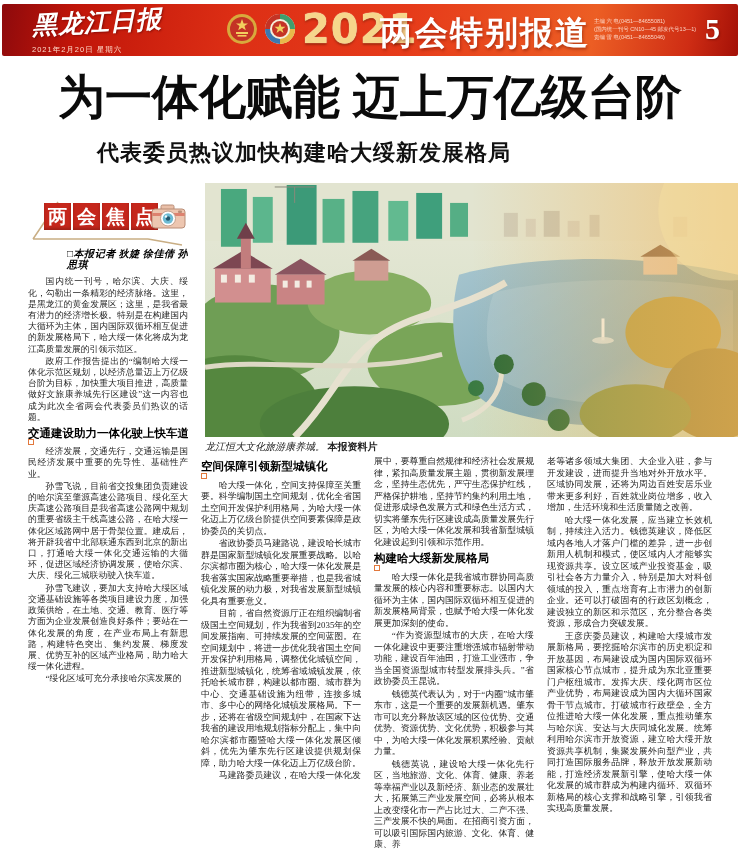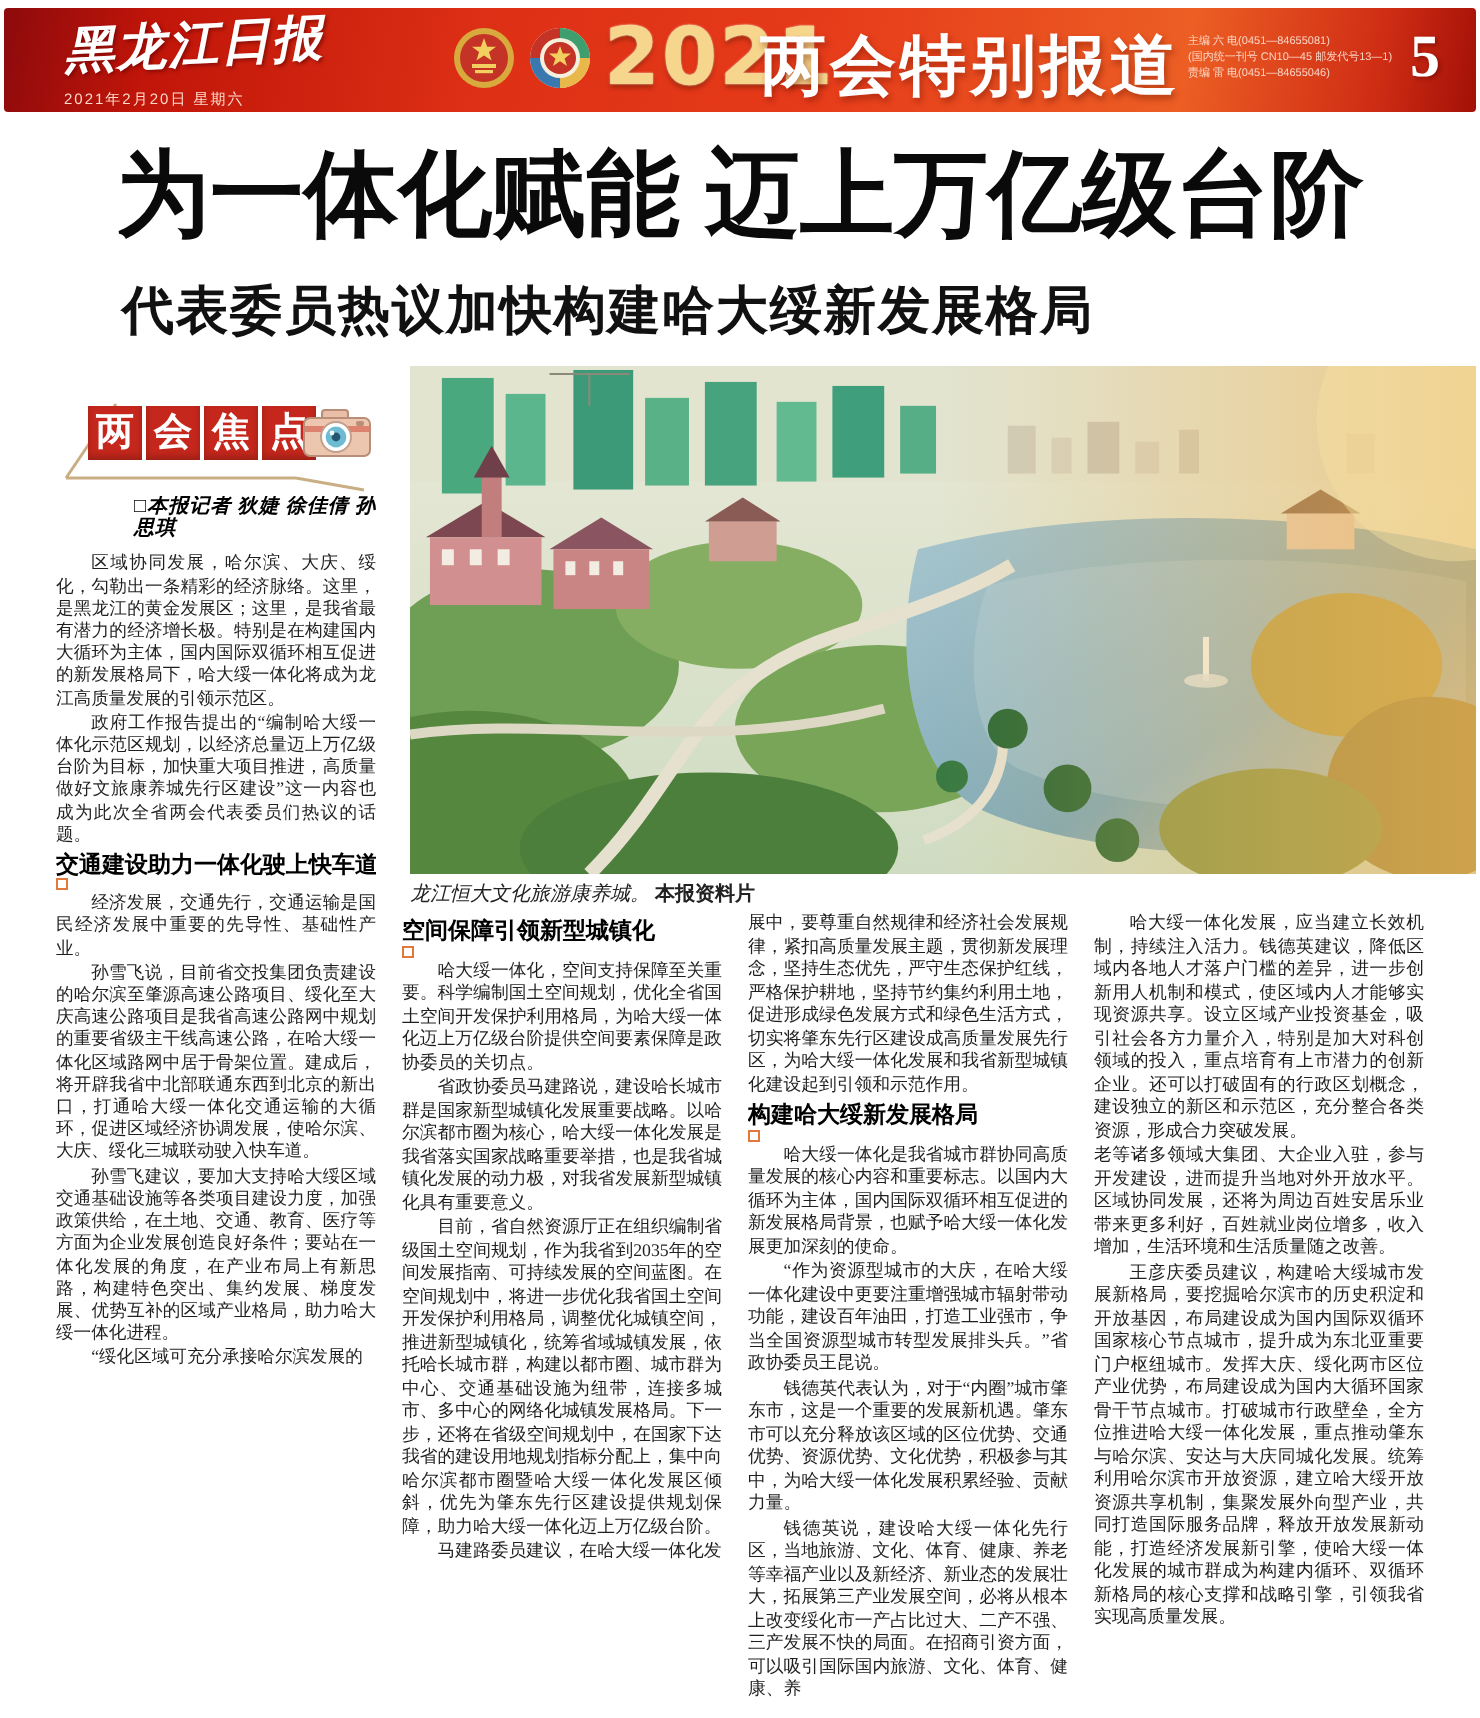--- a/index.html
+++ b/index.html
@@ -47,21 +47,21 @@
   }
   
   .headline{
     position:absolute;top:66px;left:0;width:740px;text-align:center;
     font-family:"Liberation Sans","DejaVu Sans",sans-serif;
     font-size:47px;font-weight:900;color:#0a0a0a;letter-spacing:0px;white-space:nowrap;
   }
   .subheadline{
     position:absolute;top:138px;left:0;width:608px;text-align:center;
     font-family:"Liberation Sans",sans-serif;
-    font-size:26px;font-weight:bold;color:#111;letter-spacing:1px;
+    font-size:22px;font-weight:bold;color:#111;letter-spacing:1px;
   }
   
   .badge{position:absolute;left:30px;top:192px;width:155px;height:54px;}
   .badge-lines{position:absolute;left:0;top:0;}
   .badge-chars{position:absolute;left:14px;top:11px;display:flex;gap:2px;}
   .badge-char{
     width:27px;height:27px;background:#c5271c;color:#fff;
     font-size:19px;font-weight:bold;text-align:center;line-height:27px;
     box-shadow:inset 0 -2px 3px rgba(0,0,0,.2);
   }
@@ -250,21 +250,21 @@
   </svg>
 </div>
 
 <div class="caption">
   <span class="caption-text">龙江恒大文化旅游康养城。</span>
   <span class="caption-credit">本报资料片</span>
 </div>
 
 <div class="col col-1">
     <p class="byline">□本报记者 狄婕 徐佳倩 孙思琪</p>
-    <p class="para">区域协同发展，哈尔滨、大庆、绥化，勾勒出一条精彩的经济脉络。这里，是黑龙江的黄金发展区；这里，是我省最有潜力的经济增长极。特别是在构建国内大循环为主体，国内国际双循环相互促进的新发展格局下，哈大绥一体化将成为龙江高质量发展的引领示范区。</p>
+    <p class="para">国内统一刊号，哈尔滨、大庆、绥化，勾勒出一条精彩的经济脉络。这里，是黑龙江的黄金发展区；这里，是我省最有潜力的经济增长极。特别是在构建国内大循环为主体，国内国际双循环相互促进的新发展格局下，哈大绥一体化将成为龙江高质量发展的引领示范区。</p>
     <p class="para">政府工作报告提出的“编制哈大绥一体化示范区规划，以经济总量迈上万亿级台阶为目标，加快重大项目推进，高质量做好文旅康养城先行区建设”这一内容也成为此次全省两会代表委员们热议的话题。</p>
     <div class="col-heading"><span>交通建设助力一体化驶上快车道</span><span class="heading-mark"></span></div>
     <p class="para">经济发展，交通先行，交通运输是国民经济发展中重要的先导性、基础性产业。</p>
     <p class="para">孙雪飞说，目前省交投集团负责建设的哈尔滨至肇源高速公路项目、绥化至大庆高速公路项目是我省高速公路网中规划的重要省级主干线高速公路，在哈大绥一体化区域路网中居于骨架位置。建成后，将开辟我省中北部联通东西到北京的新出口，打通哈大绥一体化交通运输的大循环，促进区域经济协调发展，使哈尔滨、大庆、绥化三城联动驶入快车道。</p>
     <p class="para">孙雪飞建议，要加大支持哈大绥区域交通基础设施等各类项目建设力度，加强政策供给，在土地、交通、教育、医疗等方面为企业发展创造良好条件；要站在一体化发展的角度，在产业布局上有新思路，构建特色突出、集约发展、梯度发展、优势互补的区域产业格局，助力哈大绥一体化进程。</p>
     <p class="para">“绥化区域可充分承接哈尔滨发展的</p>
   </div>
 <div class="col col-2">
     <div class="col-heading"><span>空间保障引领新型城镇化</span><span class="heading-mark"></span></div>
     <p class="para">哈大绥一体化，空间支持保障至关重要。科学编制国土空间规划，优化全省国土空间开发保护利用格局，为哈大绥一体化迈上万亿级台阶提供空间要素保障是政协委员的关切点。</p>
@@ -274,16 +274,16 @@
   </div>
 <div class="col col-3">
     <p class="para cont">展中，要尊重自然规律和经济社会发展规律，紧扣高质量发展主题，贯彻新发展理念，坚持生态优先，严守生态保护红线，严格保护耕地，坚持节约集约利用土地，促进形成绿色发展方式和绿色生活方式，切实将肇东先行区建设成高质量发展先行区，为哈大绥一体化发展和我省新型城镇化建设起到引领和示范作用。</p>
     <div class="col-heading"><span>构建哈大绥新发展格局</span><span class="heading-mark"></span></div>
     <p class="para">哈大绥一体化是我省城市群协同高质量发展的核心内容和重要标志。以国内大循环为主体，国内国际双循环相互促进的新发展格局背景，也赋予哈大绥一体化发展更加深刻的使命。</p>
     <p class="para">“作为资源型城市的大庆，在哈大绥一体化建设中更要注重增强城市辐射带动功能，建设百年油田，打造工业强市，争当全国资源型城市转型发展排头兵。”省政协委员王昆说。</p>
     <p class="para">钱德英代表认为，对于“内圈”城市肇东市，这是一个重要的发展新机遇。肇东市可以充分释放该区域的区位优势、交通优势、资源优势、文化优势，积极参与其中，为哈大绥一体化发展积累经验、贡献力量。</p>
     <p class="para">钱德英说，建设哈大绥一体化先行区，当地旅游、文化、体育、健康、养老等幸福产业以及新经济、新业态的发展壮大，拓展第三产业发展空间，必将从根本上改变绥化市一产占比过大、二产不强、三产发展不快的局面。在招商引资方面，可以吸引国际国内旅游、文化、体育、健康、养</p>
   </div>
 <div class="col col-4">
+    <p class="para cont">老等诸多领域大集团、大企业入驻，参与开发建设，进而提升当地对外开放水平。区域协同发展，还将为周边百姓安居乐业带来更多利好，百姓就业岗位增多，收入增加，生活环境和生活质量随之改善。</p>
     <p class="para">哈大绥一体化发展，应当建立长效机制，持续注入活力。钱德英建议，降低区域内各地人才落户门槛的差异，进一步创新用人机制和模式，使区域内人才能够实现资源共享。设立区域产业投资基金，吸引社会各方力量介入，特别是加大对科创领域的投入，重点培育有上市潜力的创新企业。还可以打破固有的行政区划概念，建设独立的新区和示范区，充分整合各类资源，形成合力突破发展。</p>
-    <p class="para cont">老等诸多领域大集团、大企业入驻，参与开发建设，进而提升当地对外开放水平。区域协同发展，还将为周边百姓安居乐业带来更多利好，百姓就业岗位增多，收入增加，生活环境和生活质量随之改善。</p>
     <p class="para">王彦庆委员建议，构建哈大绥城市发展新格局，要挖掘哈尔滨市的历史积淀和开放基因，布局建设成为国内国际双循环国家核心节点城市，提升成为东北亚重要门户枢纽城市。发挥大庆、绥化两市区位产业优势，布局建设成为国内大循环国家骨干节点城市。打破城市行政壁垒，全方位推进哈大绥一体化发展，重点推动肇东与哈尔滨、安达与大庆同城化发展。统筹利用哈尔滨市开放资源，建立哈大绥开放资源共享机制，集聚发展外向型产业，共同打造国际服务品牌，释放开放发展新动能，打造经济发展新引擎，使哈大绥一体化发展的城市群成为构建内循环、双循环新格局的核心支撑和战略引擎，引领我省实现高质量发展。</p>
   </div>
 
 </body></html>

